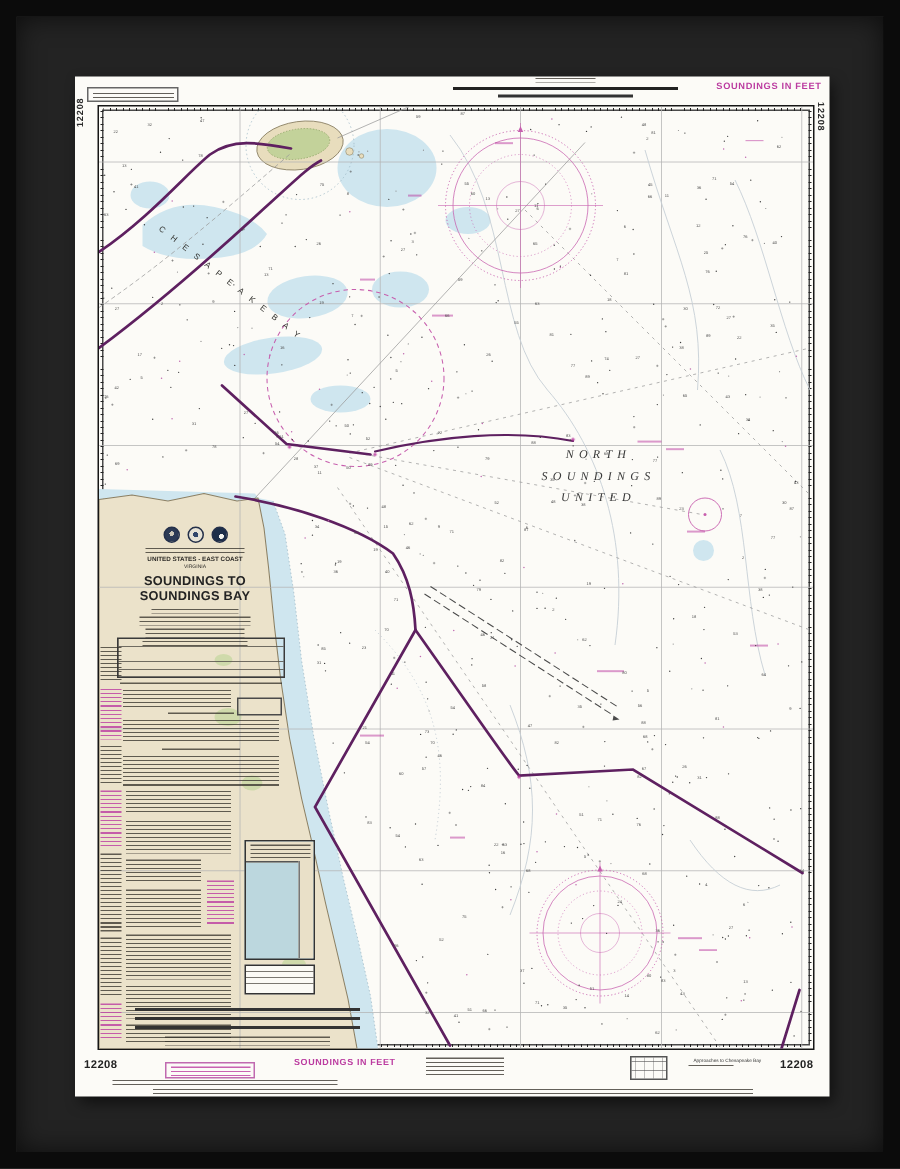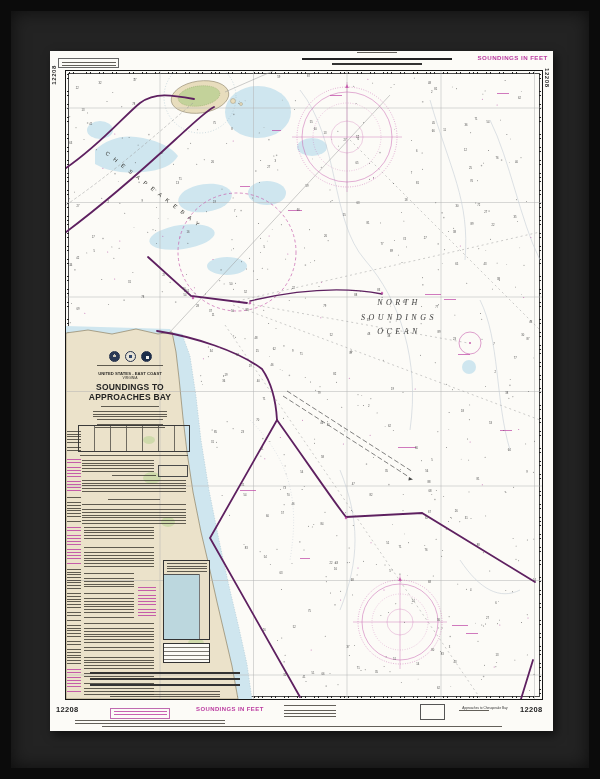--- a/index.html
+++ b/index.html
@@ -875,21 +875,21 @@
           <text x="321.6" y="674.8" font-size="2.7" fill="#4c4c4c">66</text>
           <path d="M 422.0,284.8 H 423.6 M 422.8,284.0 V 285.6" stroke="#555" stroke-width="0.3" fill="none"></path>
           <text x="357.6" y="140.0" font-size="2.7" fill="#4c4c4c">6</text>
         </g>
       </svg>
 
     <div id="bay-label">C H E S A P E A K E   B A Y</div>
     <div id="ocean-label">
       <div>NORTH</div>
       <div>SOUNDINGS</div>
-      <div>OCEAN</div>
+      <div>UNITED</div>
     </div>
 
     <div id="chartidbox" class="box">
       <div class="fp" style="left:3px;top:2.5px;width:54px;height:4px;"></div>
     </div>
     <div id="topscale">
       <div class="fp" style="left:55px;top:0;width:40px;height:2.5px;"></div>
       <div class="b1"></div>
       <div class="b2"></div>
     </div>
@@ -900,21 +900,21 @@
     <div id="tblock">
       <div id="logos">
         <span class="logo l1"></span>
         <span class="logo l2"></span>
         <span class="logo l3"></span>
       </div>
       <div class="fpb fpc" style="width:66px;height:4px;"></div>
       <div class="tinyline t-country">UNITED STATES - EAST COAST</div>
       <div class="tinyline t-state">VIRGINIA</div>
       <div class="t-title">SOUNDINGS TO</div>
-      <div class="t-title">APPROACHES BAY</div>
+      <div class="t-title">SOUNDINGS BAY</div>
       <div class="fpb fpc" style="width:58px;height:3px;margin-top:4px;"></div>
       <div class="fpb fpc" style="width:74px;height:6px;"></div>
       <div class="fpb fpc" style="width:66px;height:6px;"></div>
       <div class="fpb fpc" style="width:70px;height:4px;"></div>
     </div>
     <div id="ttable" class="box"></div>
 
     <div class="fp" style="left:30px;top:404px;width:108px;height:2.5px;"></div>
     <div class="fp" style="left:32px;top:409px;width:72px;height:12px;"></div>
     <div class="box" style="left:108px;top:414px;width:30px;height:12px;"></div>

